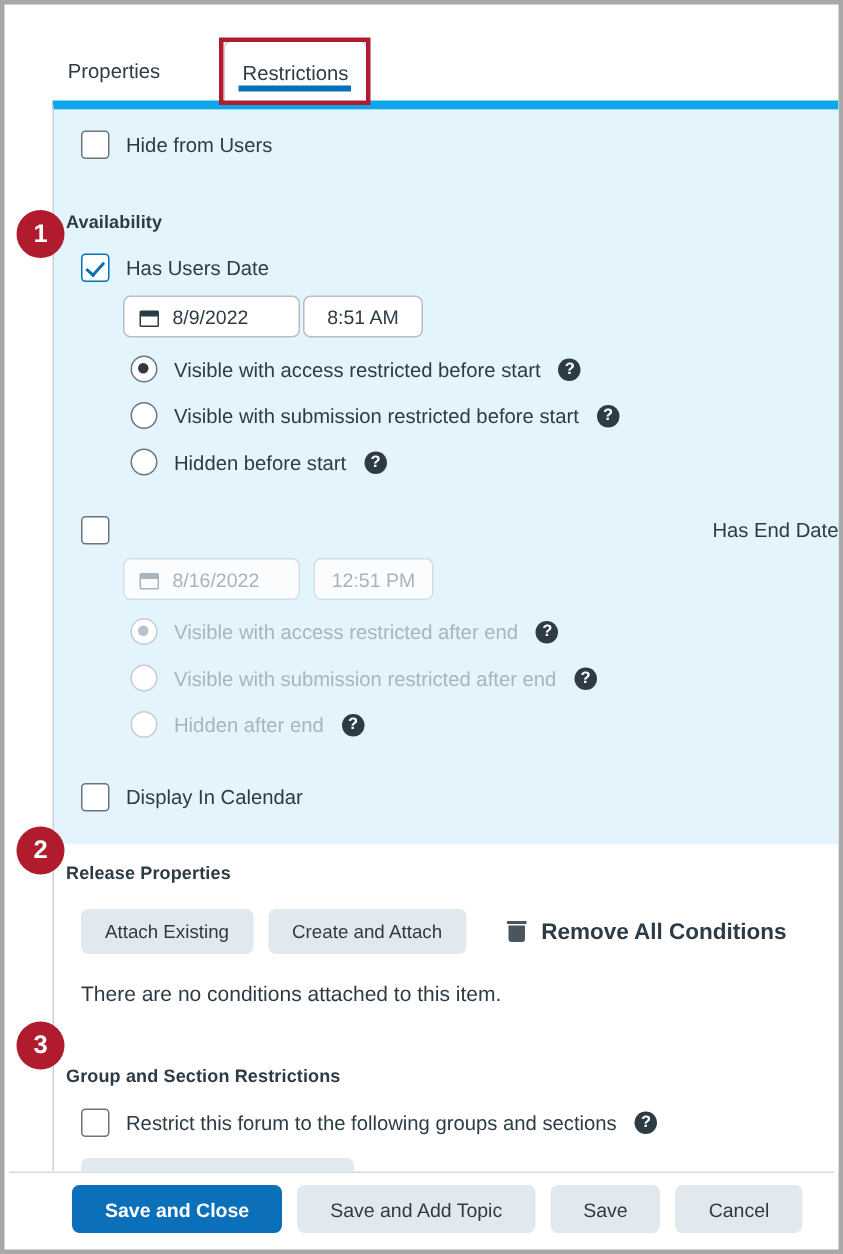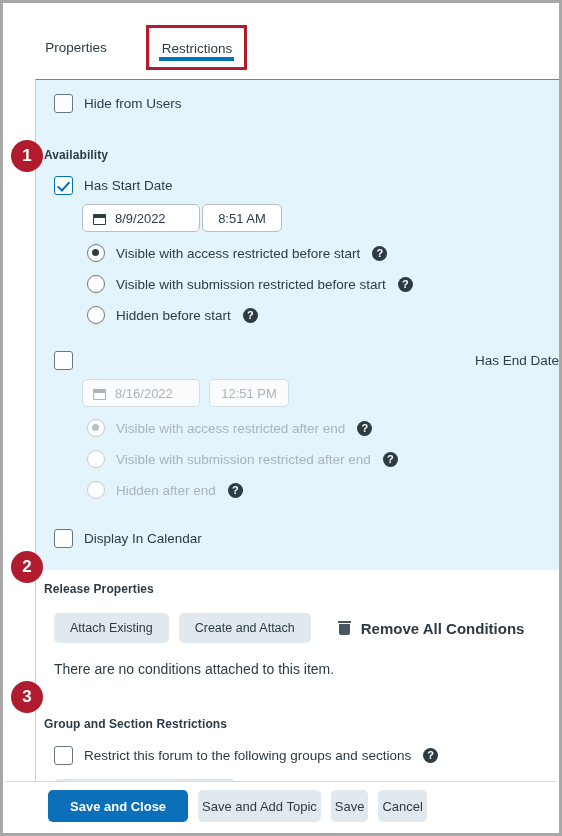--- a/index.html
+++ b/index.html
@@ -83,24 +83,23 @@
   }
 
   
   #panel-body {
     position: absolute;
     left: 32px;
     top: 64px;
     right: 0;
     bottom: 52px;
     border-left: 1px solid #c7d1d8;
-    border-top: 1px solid #0ea5e9;
+    border-top: 6px solid #0ea5e9;
     background: #fff;
     overflow: hidden;
-    margin-top: 12px;
   }
 
   
   #availability-block {
     background: #e4f4fc;
     padding: 14px 0 22px 0;
   }
 
   .row {
     display: flex;
@@ -323,21 +322,21 @@
     border-radius: 5px;
     border: none;
     font-size: 13px;
     cursor: pointer;
     font-family: "Liberation Sans", sans-serif;
   }
   .footer-btn {
     background: #e1e9ef;
     color: #2d3b45;
     height: 32px;
-    padding: 0 4px;
+    padding: 0 22px;
     border-radius: 5px;
     border: none;
     font-size: 13px;
     cursor: pointer;
     font-family: "Liberation Sans", sans-serif;
   }
 
   
   .badge {
     position: absolute;
@@ -380,21 +379,21 @@
 
       <div class="row" style="padding-left:18px;">
         <div class="cb"></div>
         <div class="lbl">Hide from Users</div>
       </div>
 
       <div class="section-title" style="padding-left:8px;margin-top:35px;">Availability</div>
 
       <div class="row" style="padding-left:18px;margin-top:14px;">
         <div class="cb checked"></div>
-        <div class="lbl">Has Start Date</div>
+        <div class="lbl">Has Users Date</div>
       </div>
 
       <div class="row" style="padding-left:46px;margin-top:9px;gap:2px;">
         <div class="datefield">
           <span class="cal-icon"></span>
           <span>8/9/2022</span>
         </div>
         <div class="timefield">
           <span>8:51 AM</span>
         </div>

